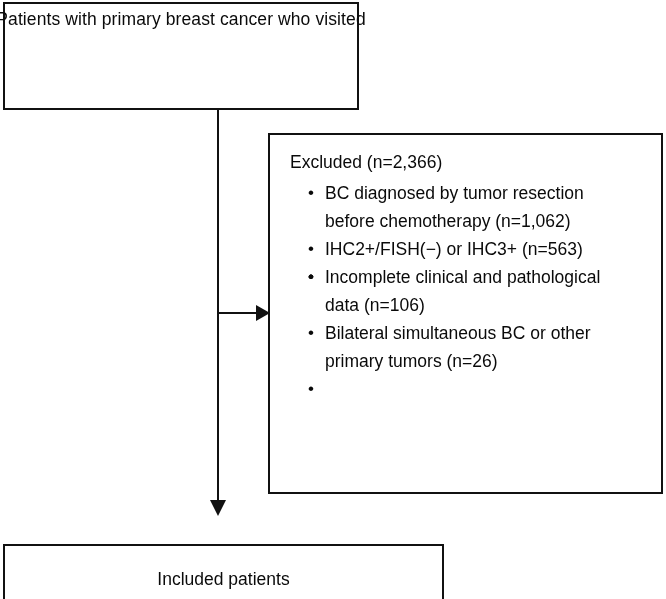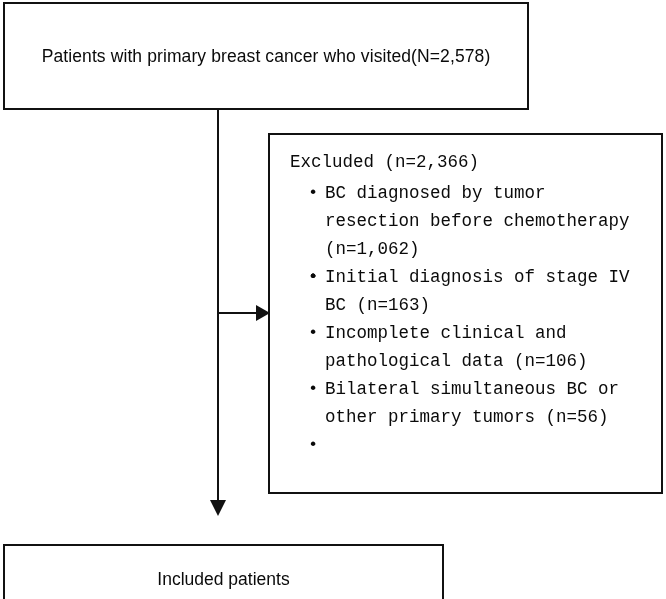--- a/index.html
+++ b/index.html
@@ -23,43 +23,41 @@
     position: absolute;
     box-sizing: border-box;
     border: 2px solid #111111;
     background: #ffffff;
   }
 
   
   #enrolled-box {
     left: 3px;
     top: 2px;
-    width: 526px;
+    width: 356px;
     height: 108px;
     display: flex;
-    flex-direction: row;
+    flex-direction: column;
     align-items: center;
-    justify-content: center;
   }
   #enrolled-box .line {
     font-size: 17.5px;
     line-height: 30px;
     text-align: center;
     white-space: nowrap;
     letter-spacing: 0.1px;
   }
 
   
   #excluded-box {
     left: 268px;
     top: 133px;
     width: 395px;
     height: 361px;
     padding: 14px 24px 10px 20px;
-    font-family: Liberation Mono, monospace;
   }
   #excluded-title {
     font-size: 17.5px;
     line-height: 26px;
     white-space: nowrap;
   }
   #excluded-list {
     list-style: none;
     margin: 4px 0 0 0;
     padding: 0 0 0 18px;
@@ -134,54 +132,53 @@
     border-top: 16px solid #111111;
   }
 </style>
 </head>
 <body>
 
 <div id="flowchart">
 
   <div class="box" id="enrolled-box">
     <div class="line">Patients with primary breast cancer who visited</div>
-    <div class="line">(N=2,578)</div>
   </div>
 
   <div class="connector" id="trunk-line"></div>
 
   <div class="connector" id="branch-line"></div>
   <div class="arrowhead" id="branch-arrowhead"></div>
 
   <div class="arrowhead" id="trunk-arrowhead"></div>
 
   <div class="box" id="excluded-box">
     <div id="excluded-title">Excluded (n=2,366)</div>
     <ul id="excluded-list">
       <li>
         <span class="bullet">•</span>
         <span>BC diagnosed by tumor resection before chemotherapy (n=1,062)</span>
       </li>
       <li>
         <span class="bullet">•</span>
+        <span>IHC2+/FISH(−) or IHC3+ (n=563)</span>
       </li>
       <li>
         <span class="bullet">•</span>
       </li>
       <li>
         <span class="bullet">•</span>
-        <span>Initial diagnosis of stage IV BC (n=163)</span>
       </li>
       <li>
         <span class="bullet">•</span>
         <span>Incomplete clinical and pathological data (n=106)</span>
       </li>
       <li>
         <span class="bullet">•</span>
-        <span>Bilateral simultaneous BC or other primary tumors (n=56)</span>
+        <span>Bilateral simultaneous BC or other primary tumors (n=26)</span>
       </li>
       <li>
         <span class="bullet">•</span>
       </li>
     </ul>
   </div>
 
   <div class="box" id="included-box">
     <div class="line">Included patients</div>
   </div>

